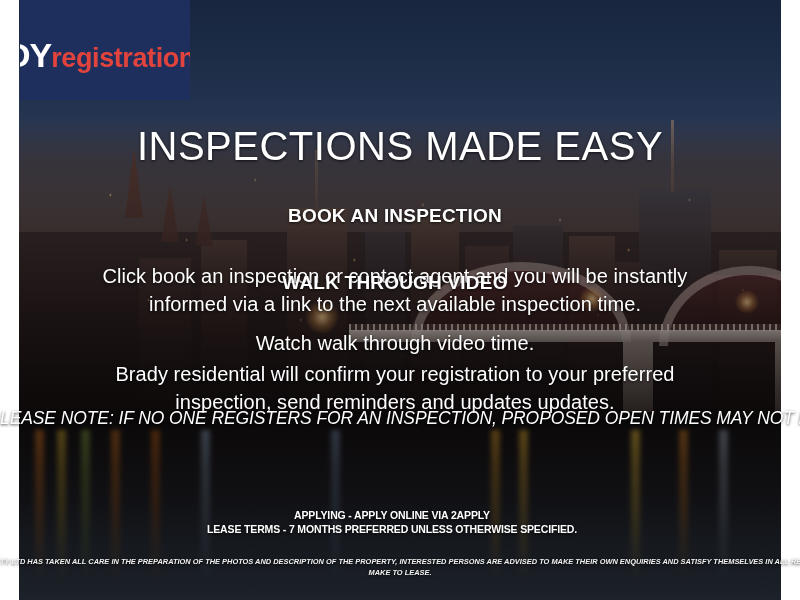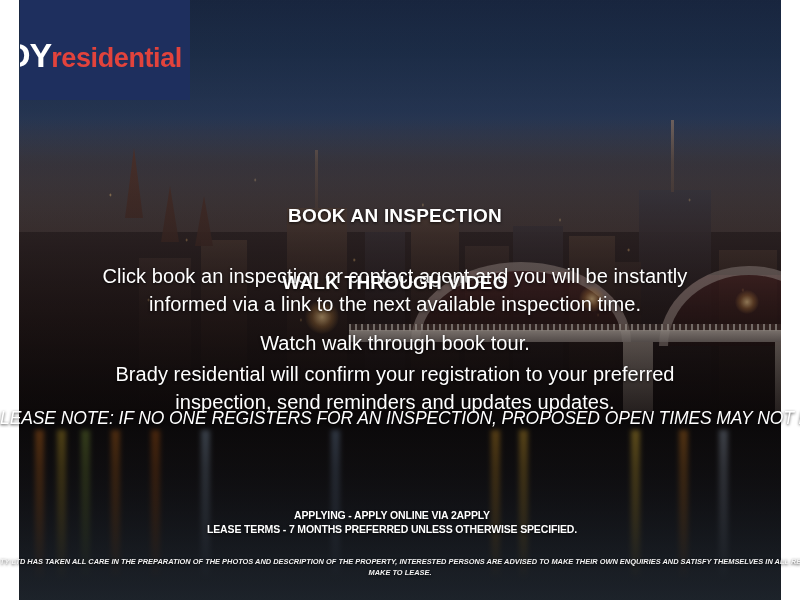--- a/index.html
+++ b/index.html
@@ -287,35 +287,36 @@
     <div class="refl" style="left:500px; background:linear-gradient(180deg,#e2ae33,rgba(120,80,14,0));"></div>
     <div class="refl" style="left:612px; background:linear-gradient(180deg,#f0c43a,rgba(130,95,16,0));"></div>
     <div class="refl" style="left:660px; background:linear-gradient(180deg,#cf7d24,rgba(105,55,10,0));"></div>
     <div class="refl" style="left:700px; background:linear-gradient(180deg,#9aa8bb,rgba(62,70,84,0));"></div>
 
     <div class="photo-tint"></div>
   </div>
 
   <div id="logo-plate">
     <div id="logo-text">
-      <span id="logo-brand">DY</span><span id="logo-sub">residential</span>
+      <span id="logo-brand">DY</span><span id="logo-sub">registration</span>
     </div>
   </div>
 
   <div id="overlay">
 
+    <div id="headline">INSPECTIONS MADE EASY</div>
 
     <div class="section" id="sec-book">
       <div class="sec-title">BOOK AN INSPECTION</div>
       <div class="sec-body">Click book an inspection or contact agent and you will be instantly informed via a link to the next available inspection time.</div>
     </div>
 
     <div class="section" id="sec-video">
       <div class="sec-title">WALK THROUGH VIDEO</div>
-      <div class="sec-body">Watch walk through book tour.</div>
+      <div class="sec-body">Watch walk through video time.</div>
     </div>
 
     <div class="section" id="sec-inform">
       <div class="sec-body">Brady residential will confirm your registration to your preferred inspection, send reminders and updates updates.</div>
     </div>
 
     <div id="please-note">LEASE NOTE:  IF NO ONE REGISTERS FOR AN INSPECTION, PROPOSED OPEN TIMES MAY NOT PROCEED</div>
 
 
     <div id="terms">

